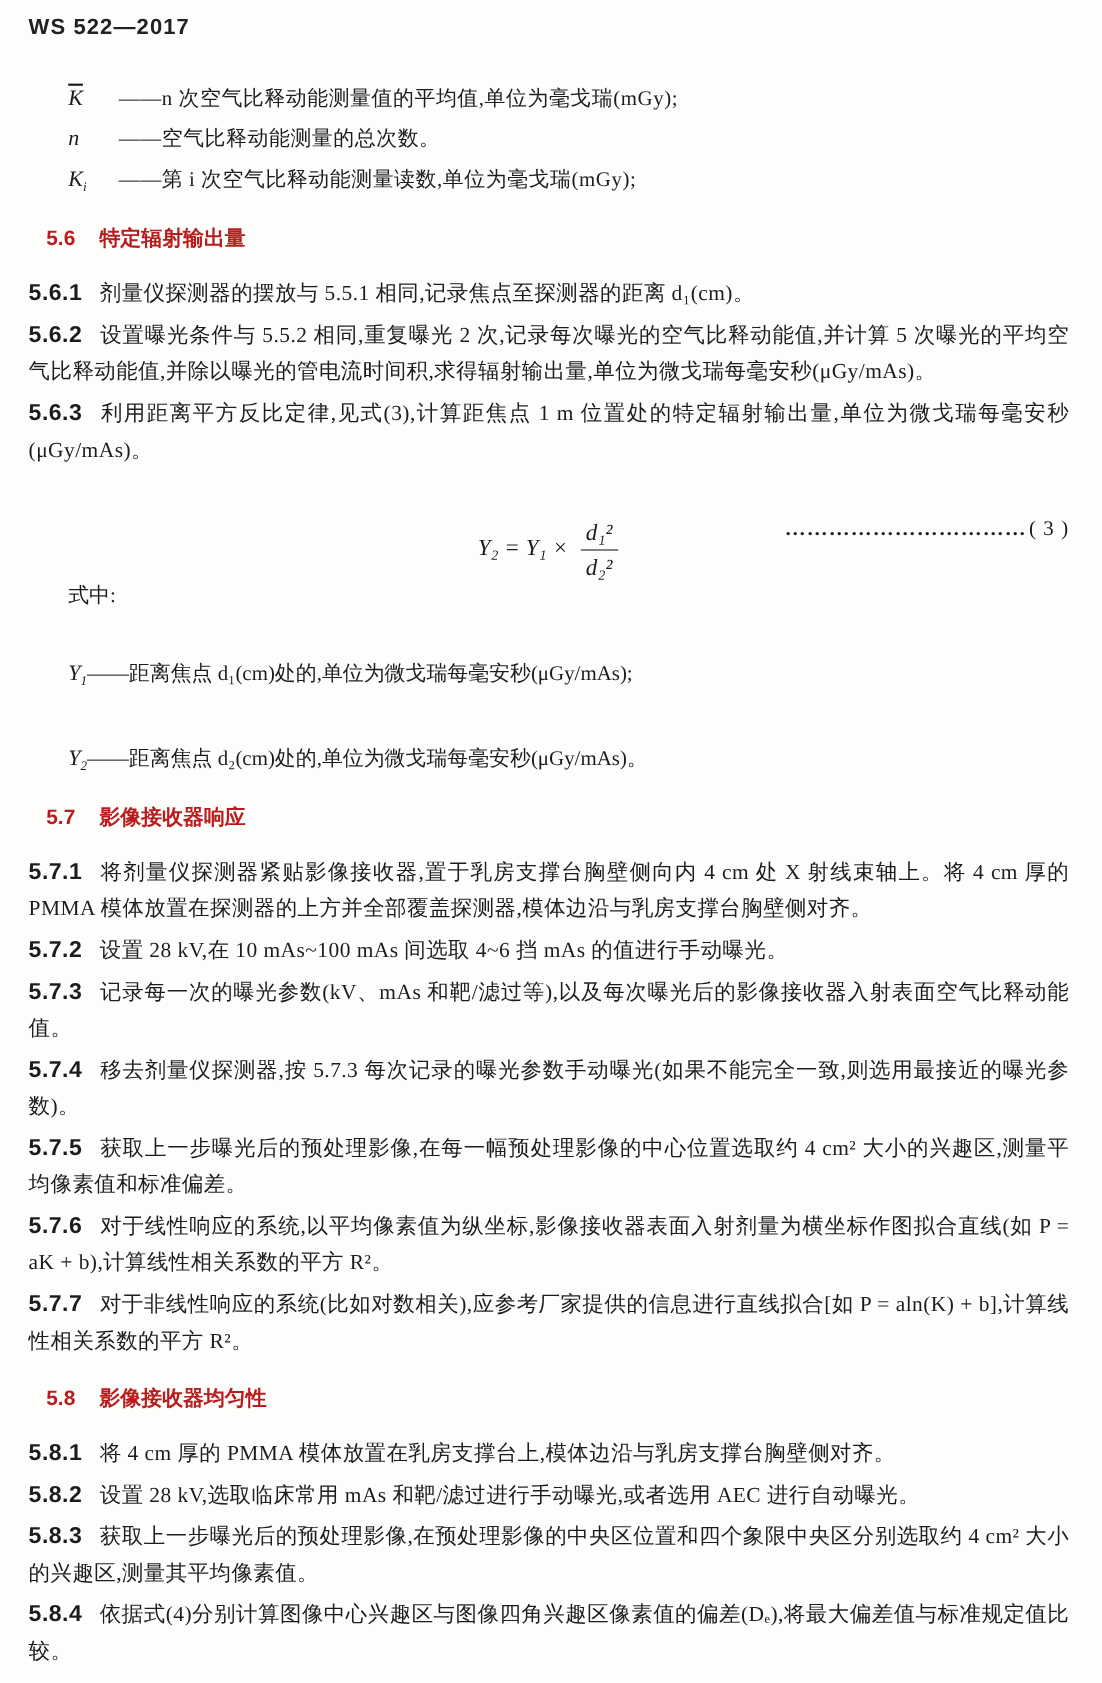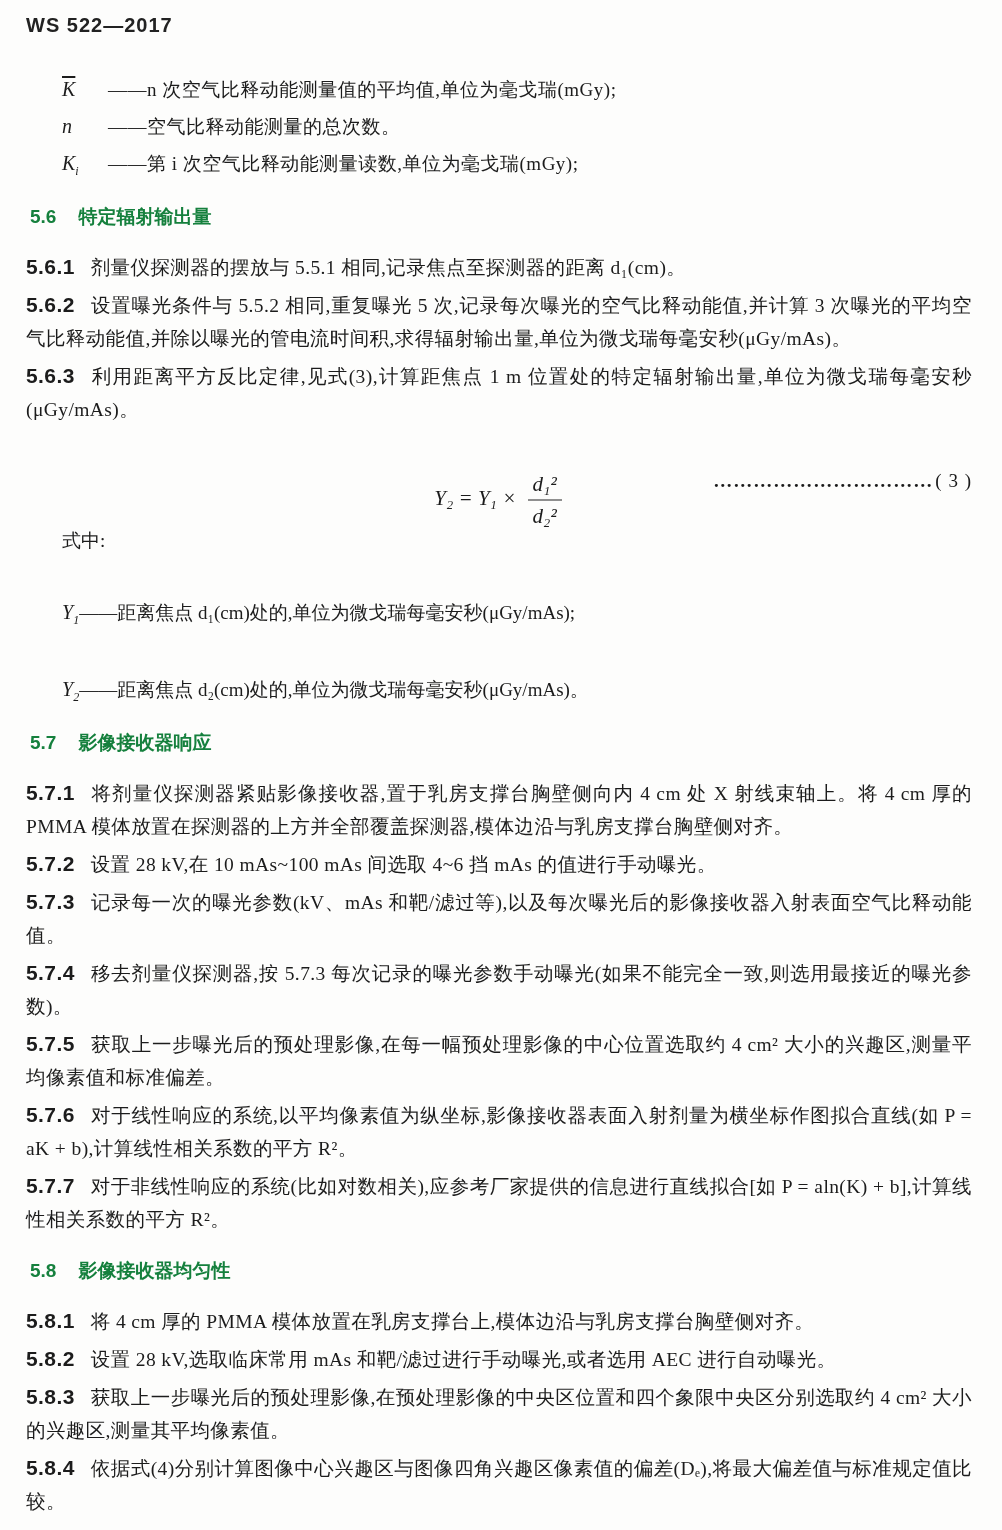--- a/index.html
+++ b/index.html
@@ -23,23 +23,23 @@
   .def-row { font-size: 19px; line-height: 36px; white-space: nowrap; }
   .def-sym { display: inline-block; min-width: 46px; font-style: italic; font-size: 20px; }
   .def-sym.bar i { text-decoration: overline; }
   .def-sym i { font-style: italic; }
   sub { font-size: 12px; line-height: 0; }
   sub.cjk { font-size: 11px; }
   .def-desc { letter-spacing: 0.5px; }
 
   
   .sec {
-    margin: 22px 0 20px 4px;
+    margin: 22px 0 20px 16px;
     font-family: "Liberation Sans", "DejaVu Sans", sans-serif;
-    font-weight: 700; font-size: 19px; color: #15803d;
+    font-weight: 700; font-size: 19px; color: #b91c1c;
   }
   .sec .sec-num { margin-right: 22px; }
 
   
   .clause {
     margin: 4px 0; font-size: 19.5px; line-height: 33px;
     text-align: justify; letter-spacing: 0.4px;
   }
   .clause .cnum {
     font-family: "Liberation Sans", "DejaVu Sans", sans-serif;
@@ -83,21 +83,21 @@
       <span class="def-sym"><i>n</i></span><span class="def-desc">——空气比释动能测量的总次数。</span>
     </div>
     <div class="def-row">
       <span class="def-sym"><i>K</i><sub>i</sub></span><span class="def-desc">——第 i 次空气比释动能测量读数,单位为毫戈瑞(mGy);</span>
     </div>
   </div>
 
   <h2 class="sec"><span class="sec-num">5.6</span><span class="sec-title">特定辐射输出量</span></h2>
 
   <p class="clause"><b class="cnum">5.6.1</b><span>剂量仪探测器的摆放与 5.5.1 相同,记录焦点至探测器的距离 d₁(cm)。</span></p>
-  <p class="clause"><b class="cnum">5.6.2</b><span>设置曝光条件与 5.5.2 相同,重复曝光 5 次,记录每次曝光的空气比释动能值,并计算 3 次曝光的平均空气比释动能值,并除以曝光的管电流时间积,求得辐射输出量,单位为微戈瑞每毫安秒(μGy/mAs)。</span></p>
+  <p class="clause"><b class="cnum">5.6.2</b><span>设置曝光条件与 5.5.2 相同,重复曝光 2 次,记录每次曝光的空气比释动能值,并计算 5 次曝光的平均空气比释动能值,并除以曝光的管电流时间积,求得辐射输出量,单位为微戈瑞每毫安秒(μGy/mAs)。</span></p>
   <p class="clause"><b class="cnum">5.6.3</b><span>利用距离平方反比定律,见式(3),计算距焦点 1 m 位置处的特定辐射输出量,单位为微戈瑞每毫安秒(μGy/mAs)。</span></p>
 
   <div class="formula-row">
     <div class="formula-center">
       <span>Y₂ = Y₁ ×</span>
       <span class="frac">
         <span class="fnum">d₁²</span>
         <span class="fden">d₂²</span>
       </span>
     </div>

